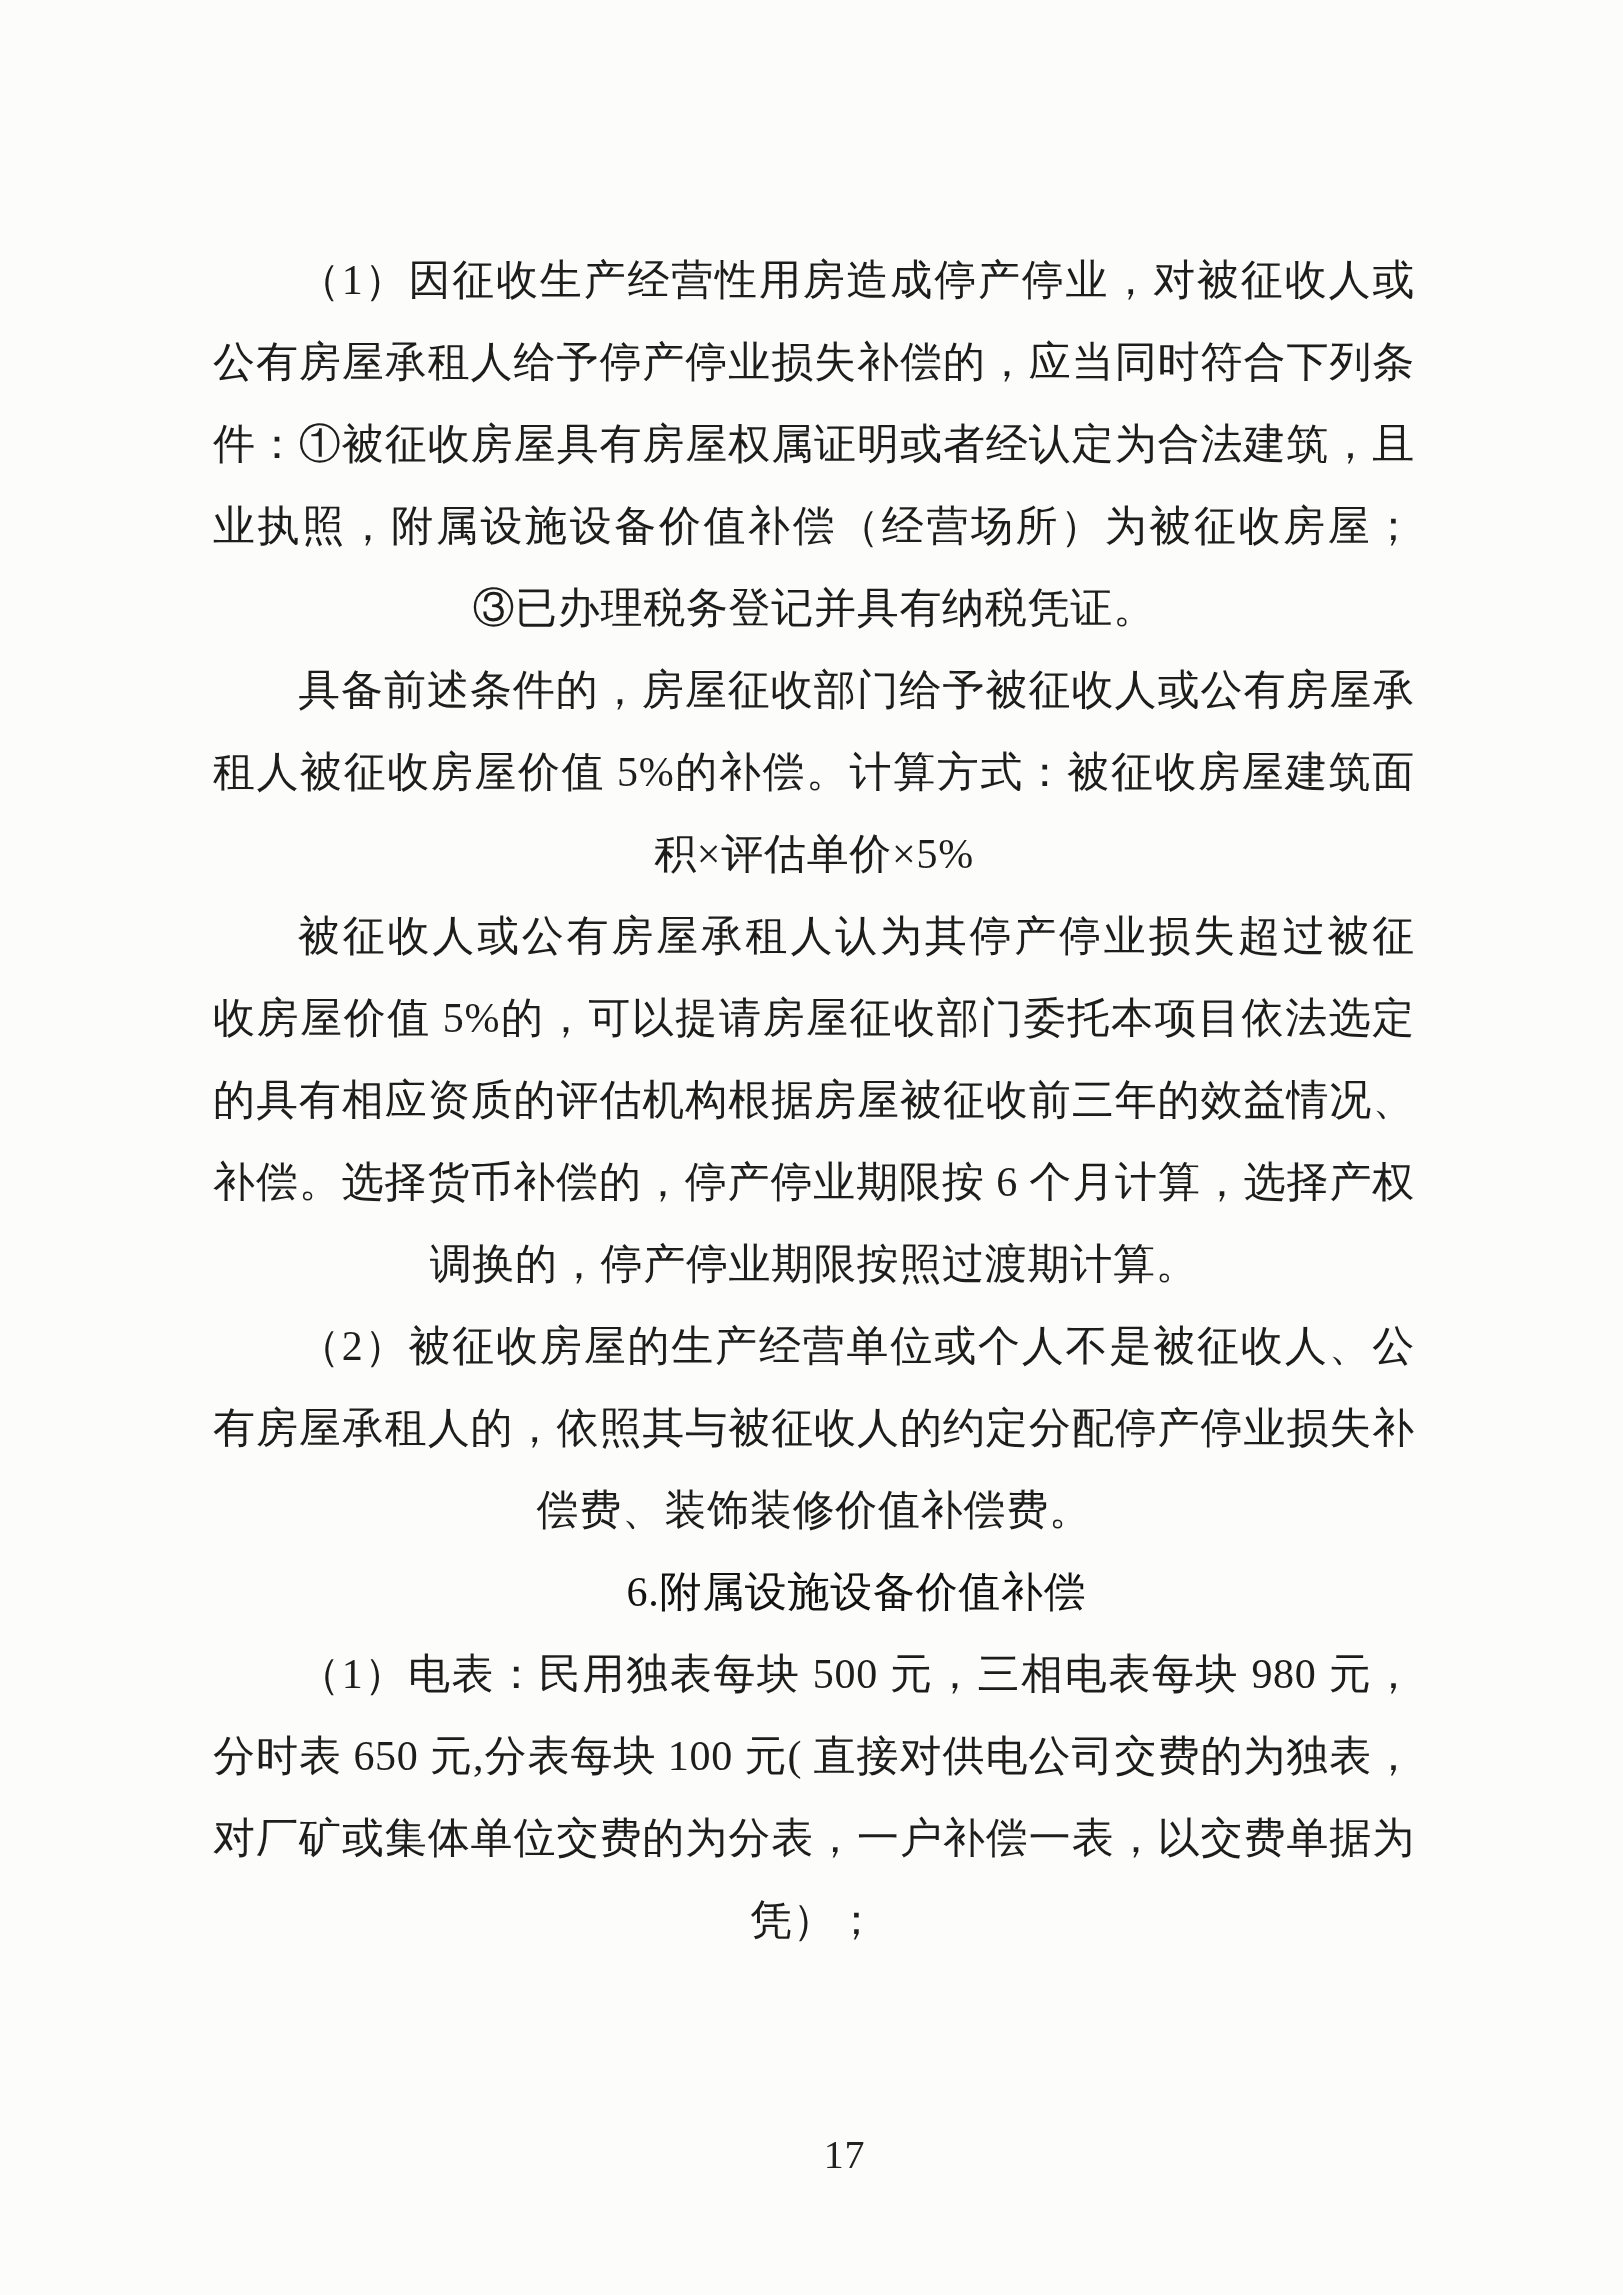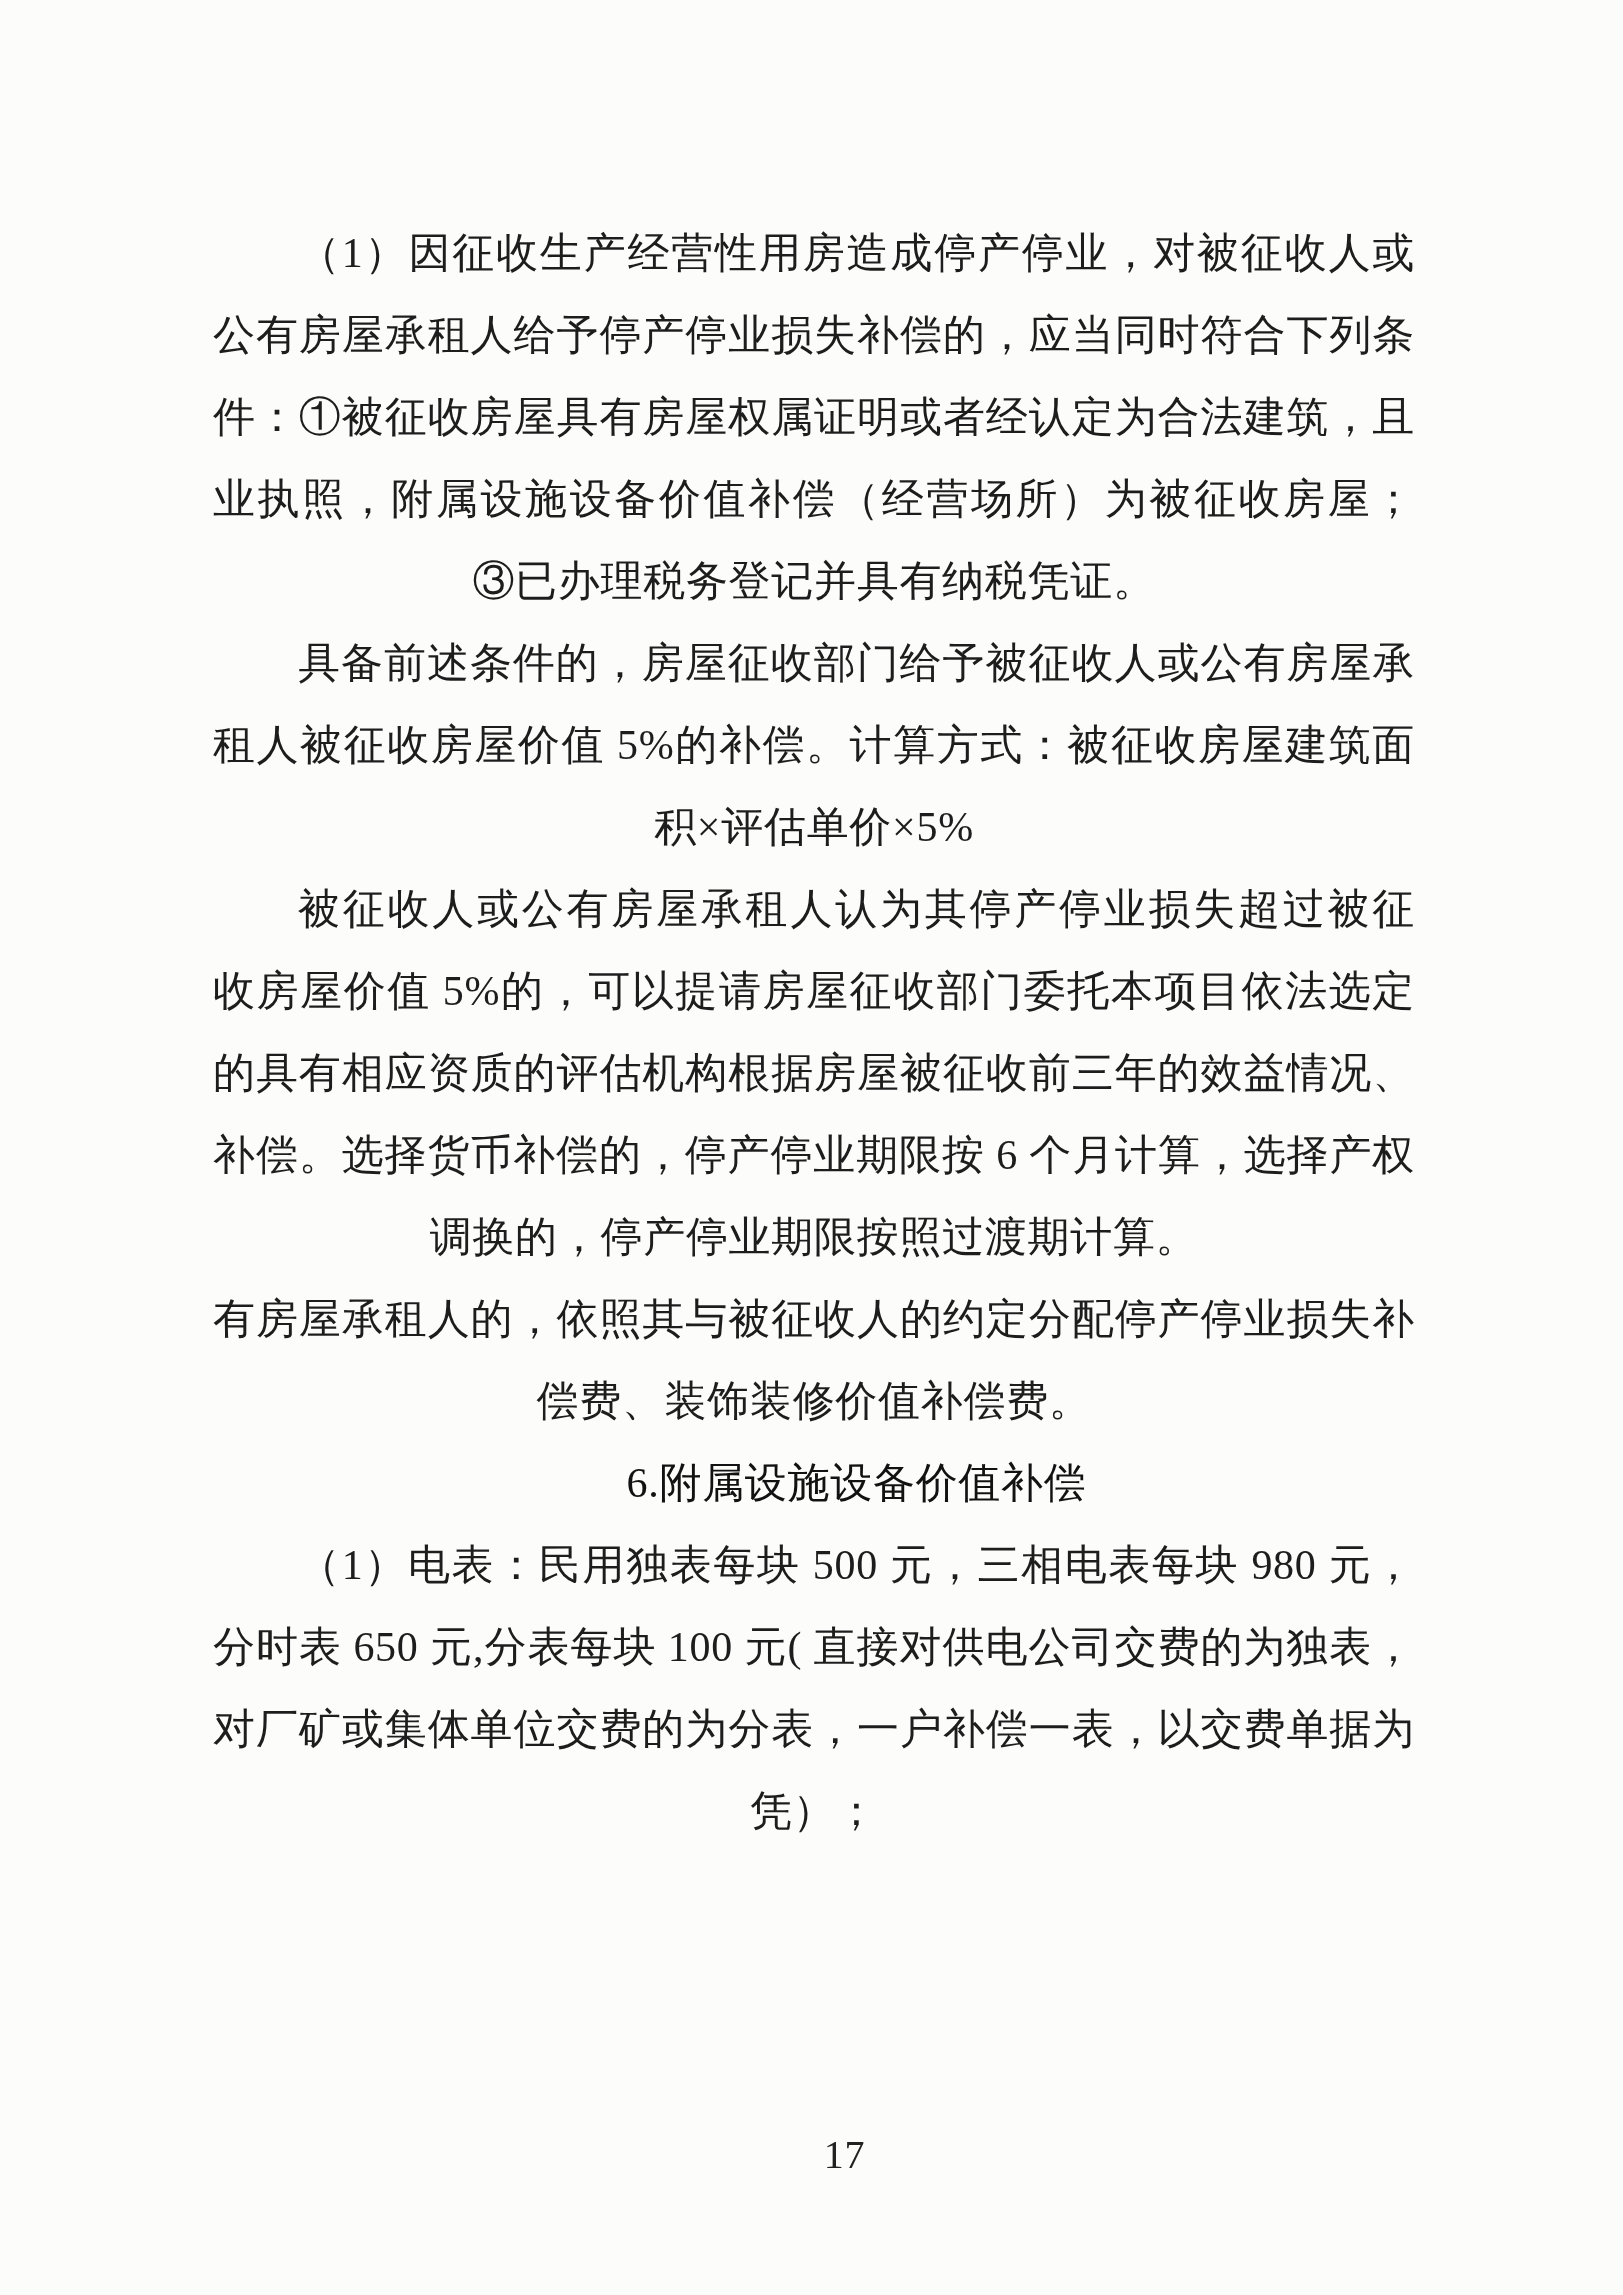--- a/index.html
+++ b/index.html
@@ -16,21 +16,21 @@
     width: 1623px;
     height: 2295px;
     background: #fcfcfb;
     font-family: "Liberation Serif", "DejaVu Serif", serif;
     color: #1d1d1d;
     overflow: hidden;
   }
   .content {
     position: absolute;
     left: 213px;
-    top: 212px;
+    top: 239px;
     width: 1202px;
   }
   .ln {
     margin: 0;
     padding: 0;
     font-size: 42px;
     line-height: 82px;
     height: 82px;
     text-align: center;
     letter-spacing: 0.7px;
@@ -72,20 +72,21 @@
     <p class="ln j">业执照，附属设施设备价值补偿（经营场所）为被征收房屋；</p>
     <p class="ln">③已办理税务登记并具有纳税凭证。</p>
     <p class="ln ind j">具备前述条件的，房屋征收部门给予被征收人或公有房屋承</p>
     <p class="ln j">租人被征收房屋价值 5%的补偿。计算方式：被征收房屋建筑面</p>
     <p class="ln">积×评估单价×5%</p>
     <p class="ln ind j">被征收人或公有房屋承租人认为其停产停业损失超过被征</p>
     <p class="ln j">收房屋价值 5%的，可以提请房屋征收部门委托本项目依法选定</p>
     <p class="ln j">的具有相应资质的评估机构根据房屋被征收前三年的效益情况、</p>
     <p class="ln j">补偿。选择货币补偿的，停产停业期限按 6 个月计算，选择产权</p>
     <p class="ln">调换的，停产停业期限按照过渡期计算。</p>
+    <p class="ln ind j">（2）被征收房屋的生产经营单位或个人不是被征收人、公</p>
     <p class="ln j">有房屋承租人的，依照其与被征收人的约定分配停产停业损失补</p>
     <p class="ln">偿费、装饰装修价值补偿费。</p>
     <p class="ln ind bold">6.附属设施设备价值补偿</p>
     <p class="ln ind j">（1）电表：民用独表每块 500 元，三相电表每块 980 元，</p>
     <p class="ln j">分时表 650 元,分表每块 100 元( 直接对供电公司交费的为独表，</p>
     <p class="ln j">对厂矿或集体单位交费的为分表，一户补偿一表，以交费单据为</p>
     <p class="ln">凭）；</p>
   </div>
 
   <div class="page-number">17</div>

